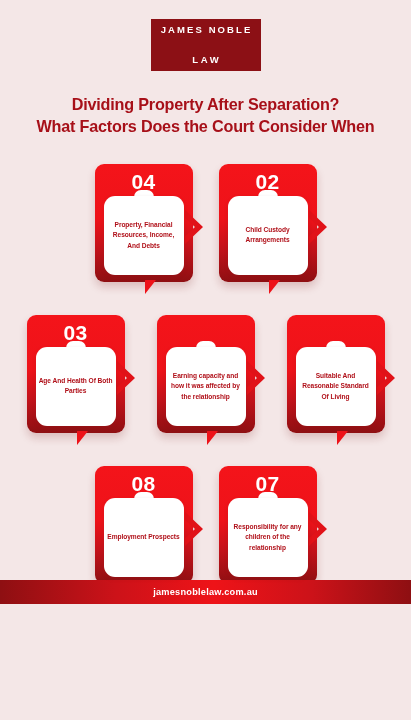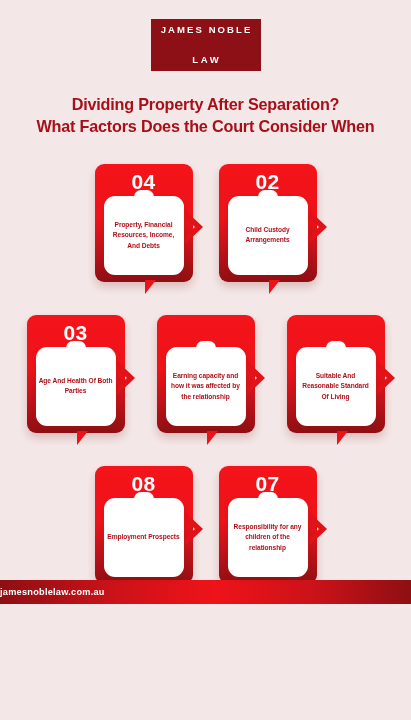--- a/index.html
+++ b/index.html
@@ -171,21 +171,21 @@
   
   .footer {
     position: absolute;
     left: 0;
     bottom: 0;
     width: 411px;
     height: 24px;
     background: linear-gradient(90deg, #8E0F12 0%, #CC1219 28%, #EE1318 52%, #CC1219 76%, #8E0F12 100%);
     display: flex;
     align-items: center;
-    justify-content: flex-start;
+    justify-content: center;
   }
   .footer-text {
     color: #FFFFFF;
     font-size: 9.2px;
     font-weight: bold;
     letter-spacing: 0.25px;
   }
 </style>
 </head>
 <body>

